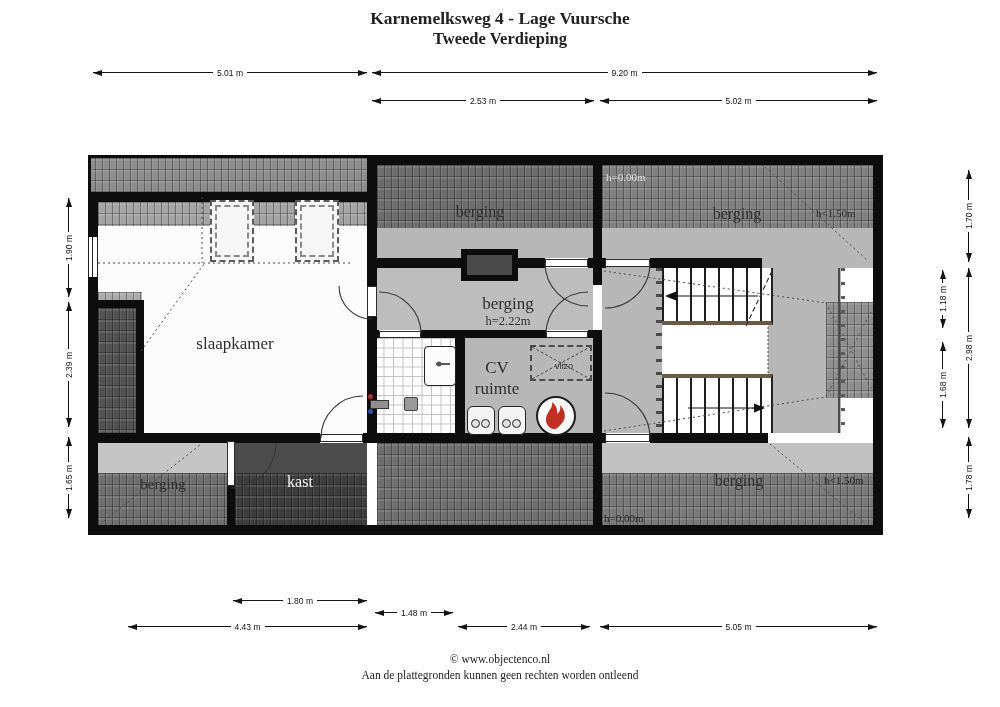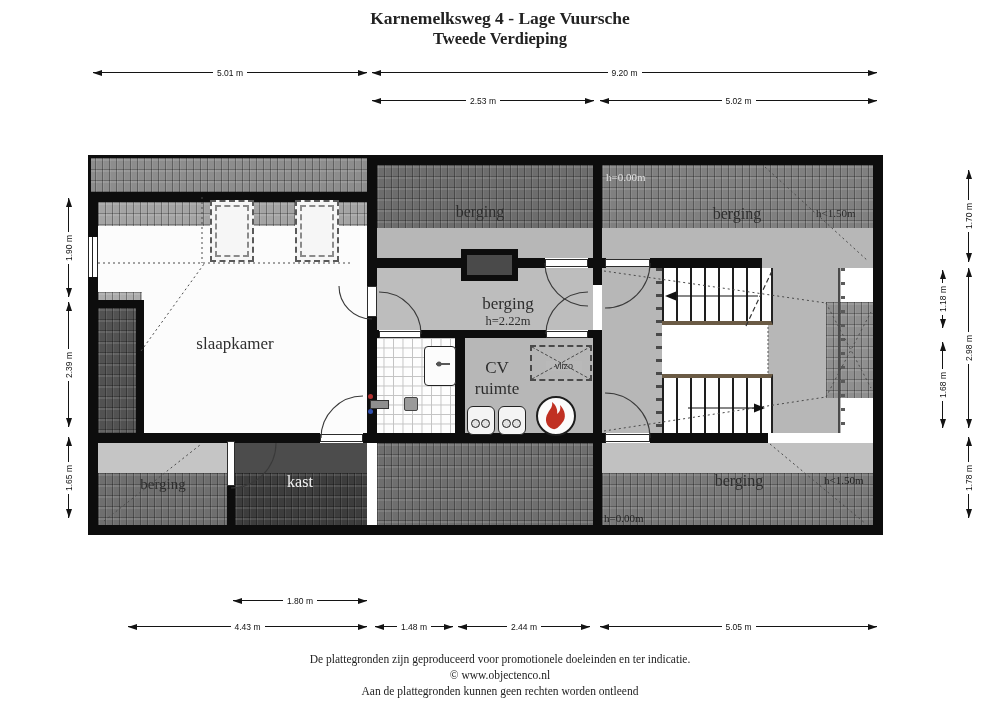--- a/index.html
+++ b/index.html
@@ -214,21 +214,21 @@
   <div class="dim-h" style="left:600px;top:100px;width:277px;">
     <span class="dlab">5.02 m</span>
     </div>
 
   <div class="dim-h" style="left:233px;top:600px;width:134px;">
     <span class="dlab">1.80 m</span>
     </div>
   <div class="dim-h" style="left:128px;top:626px;width:239px;">
     <span class="dlab">4.43 m</span>
     </div>
-  <div class="dim-h" style="left:375px;top:626px;width:78px;">
+  <div class="dim-h" style="left:375px;top:612px;width:78px;">
     <span class="dlab">1.48 m</span>
     </div>
   <div class="dim-h" style="left:458px;top:626px;width:132px;">
     <span class="dlab">2.44 m</span>
     </div>
   <div class="dim-h" style="left:600px;top:626px;width:277px;">
     <span class="dlab">5.05 m</span>
     </div>
 
   <div class="dim-v" style="left:68px;top:198px;height:99px;">
@@ -295,18 +295,17 @@
     <g>
       <line x1="436" y1="364" x2="450" y2="364" stroke="#222" stroke-width="1.5"></line>
       <circle cx="439" cy="364" r="2.5" fill="#555"></circle>
     </g>
     <g>
       <path d="M553 429 c-7-2 -9-10 -5-16 c2-4 5-6 4-11 c4 3 6 8 5 12 c3-2 4-5 3-9 c5 5 7 13 2 18 c-2 3 -6 7 -9 6 z" fill="#c03022"></path>
     </g>
   </svg>
 
   <div class="footer-block">
-    <div>De plattegronden zijn geproduceerd voor promotionele doeleinden en ter indicatie.</div>
     <div>© www.objectenco.nl</div>
     <div>Aan de plattegronden kunnen geen rechten worden ontleend</div>
   </div>
 
 </div>
 
 </body></html>

